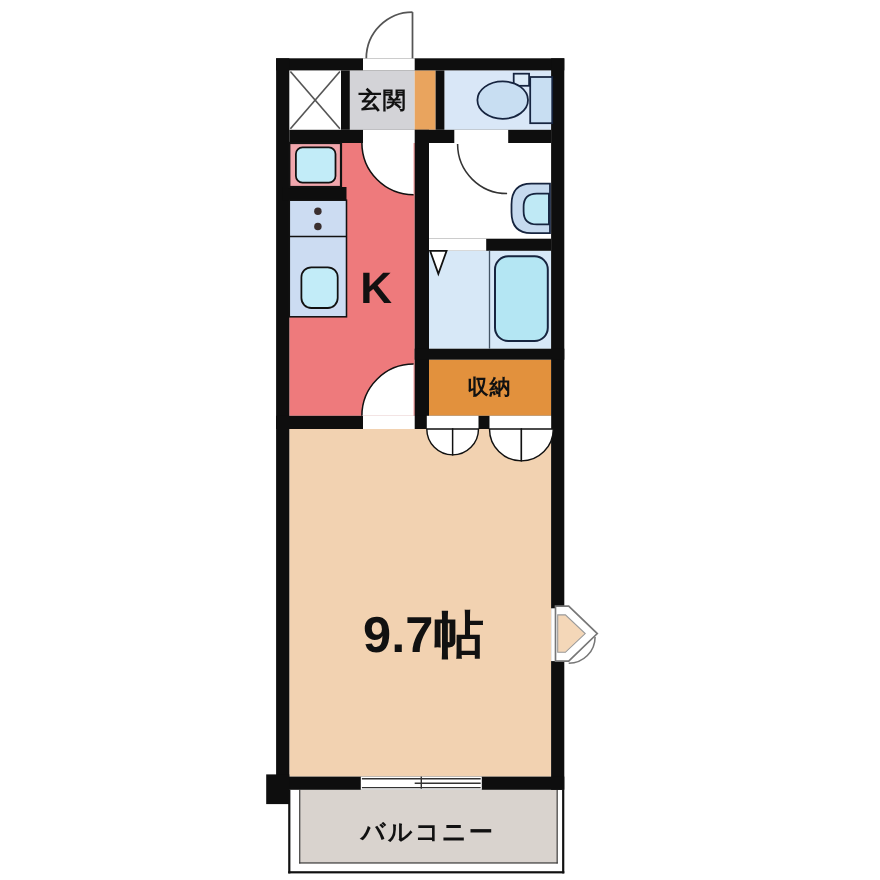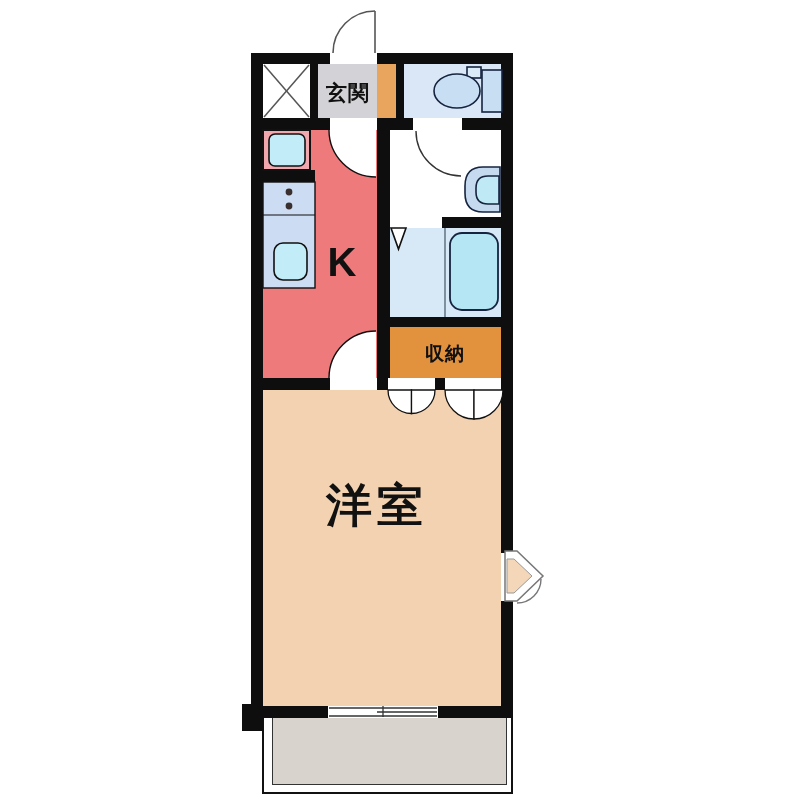--- a/index.html
+++ b/index.html
@@ -132,17 +132,18 @@
       <line x1="383" y1="706" x2="383" y2="717"></line>
     </g>
   </svg>
 
   <div class="room-label" style="left:348px;top:92px;font-size:21px;letter-spacing:1px;">玄関</div>
 
   <div class="room-label" style="left:342px;top:262px;font-size:40px;">K</div>
 
   <div class="room-label" style="left:445px;top:353px;font-size:19px;letter-spacing:1px;">収納</div>
 
-  <div class="room-label" style="left:377px;top:505px;font-size:46px;letter-spacing:5px;">洋室</div>
 
+  <div class="room-label" style="left:385px;top:577px;font-size:46px;">9.7帖</div>
 
+  <div class="room-label" style="left:389px;top:757px;font-size:22px;letter-spacing:2px;">バルコニー</div>
 
 </div>
 
 </body></html>

